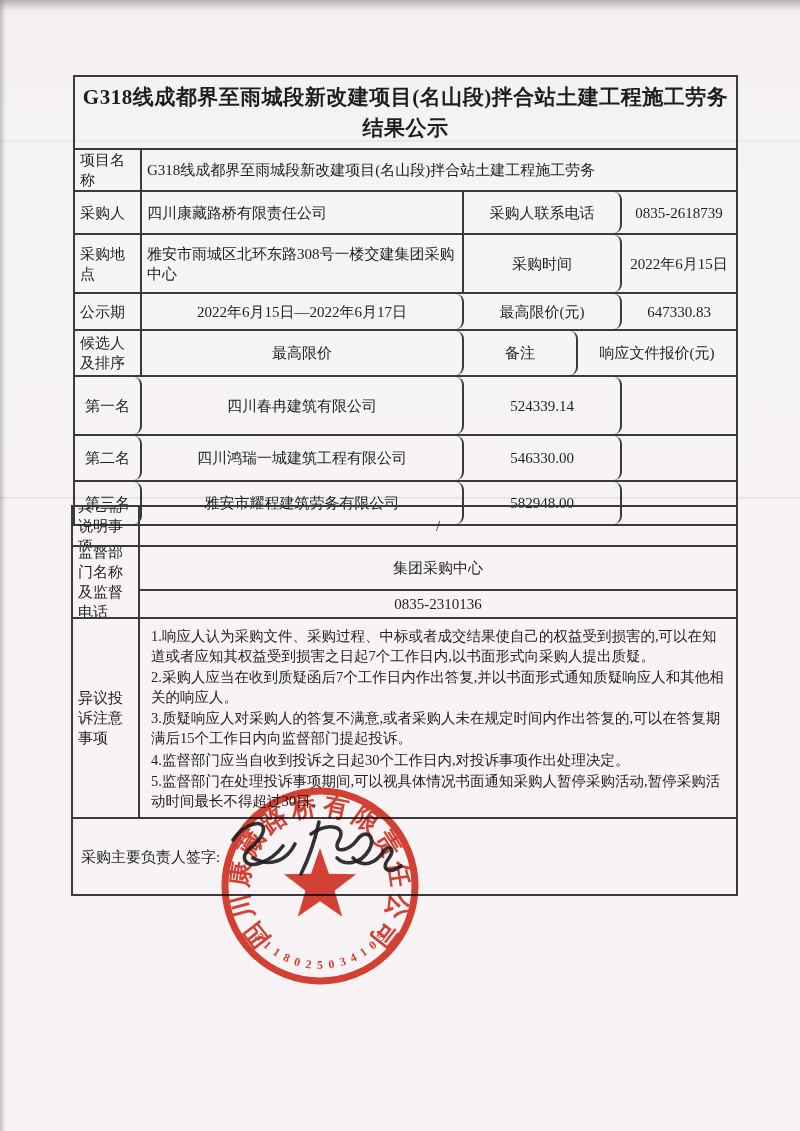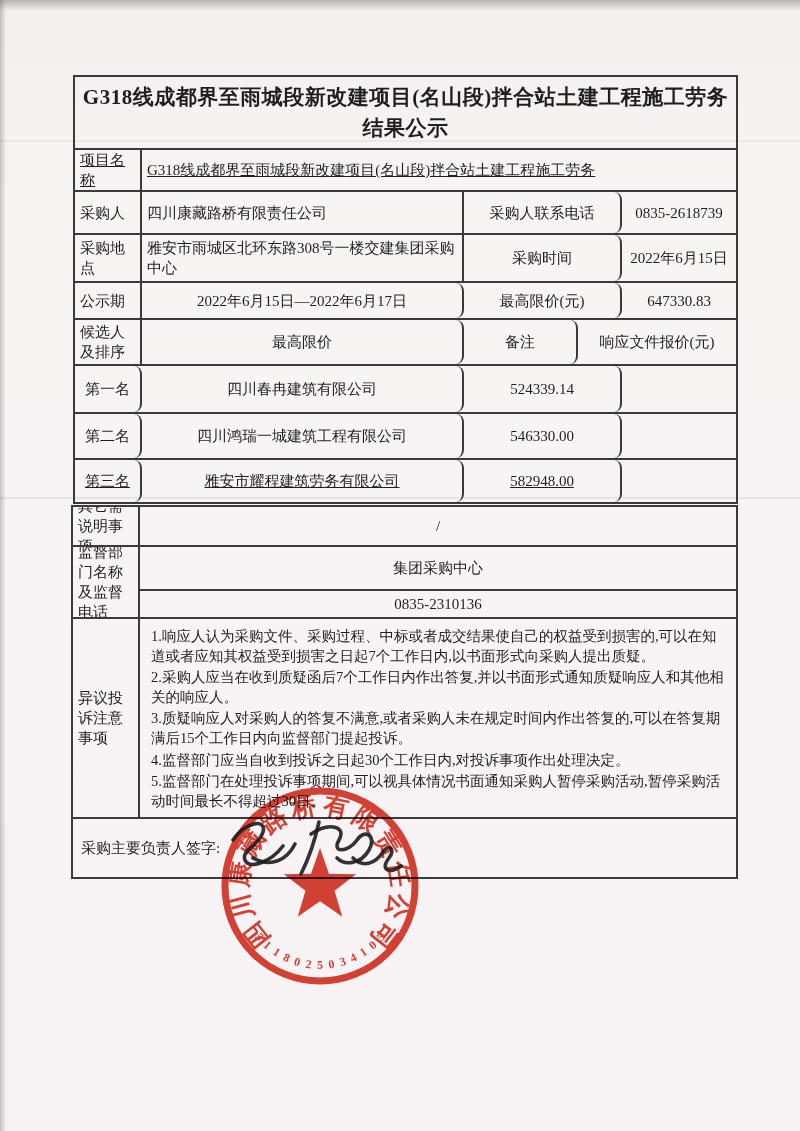--- a/index.html
+++ b/index.html
@@ -40,30 +40,30 @@
   .subcol{flex:1 1 auto;display:flex;flex-direction:column;}
   .subrow{display:flex;align-items:center;justify-content:center;box-sizing:border-box;font-size:15px;}
   .subrow.first{height:44px;border-bottom:2px solid #3a393e;}
   .subrow.second{flex:1 1 auto;}
   .notes-cell{flex:1 1 auto;display:block;padding:6px 9px 4px 9px;font-size:14.5px;line-height:19.6px;}
   .notes-cell div{margin:2px;}
   .label-mid{align-items:center;}
   .sign-cell{flex:1 1 auto;padding-left:8px;font-size:15px;}
   
   .rh-head{height:73px;}
-  .rh-42{height:42px;text-decoration:underline;}
+  .rh-42{height:42px;}
   .rh-43{height:43px;}
-  .rh-47{height:48px;}
+  .rh-47{height:59px;}
   .rh-37{height:37px;}
   .rh-46{height:46px;}
   
   .rh-40{height:40px;}
   .rh-72{height:72px;}
   .rh-200{height:200px;}
-  .rh-66{height:58px;}
+  .rh-66{height:75px;}
   
   .seal{position:absolute;left:218px;top:784px;width:204px;height:204px;
     mix-blend-mode:multiply;opacity:.93;}
   .seal-ring{fill:none;stroke:var(--seal-color,#d63426);stroke-width:7px;}
   .seal-star{fill:var(--seal-color,#d63426);}
   .seal-char{fill:var(--seal-color,#d63426);font-size:25px;font-weight:700;text-anchor:middle;
     font-family:"Liberation Serif","DejaVu Serif",serif;}
   .seal-digit{fill:var(--seal-color,#d63426);font-size:12px;font-weight:700;text-anchor:middle;
     font-family:"Liberation Serif","DejaVu Serif",serif;}
   .signature{position:absolute;left:215px;top:800px;width:200px;height:95px;}

